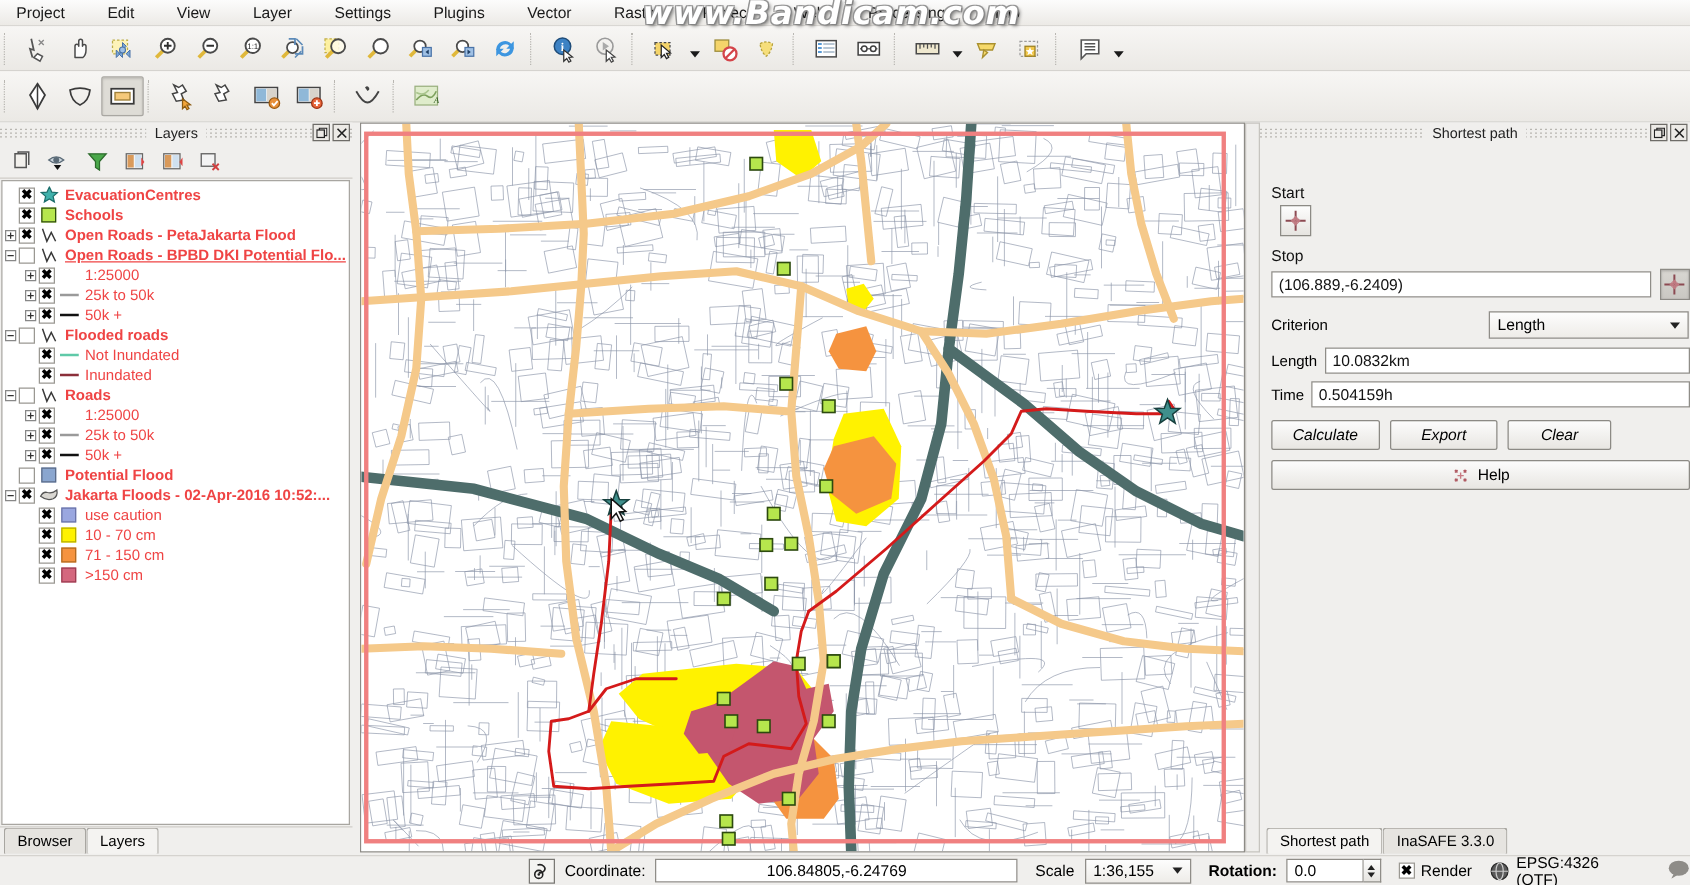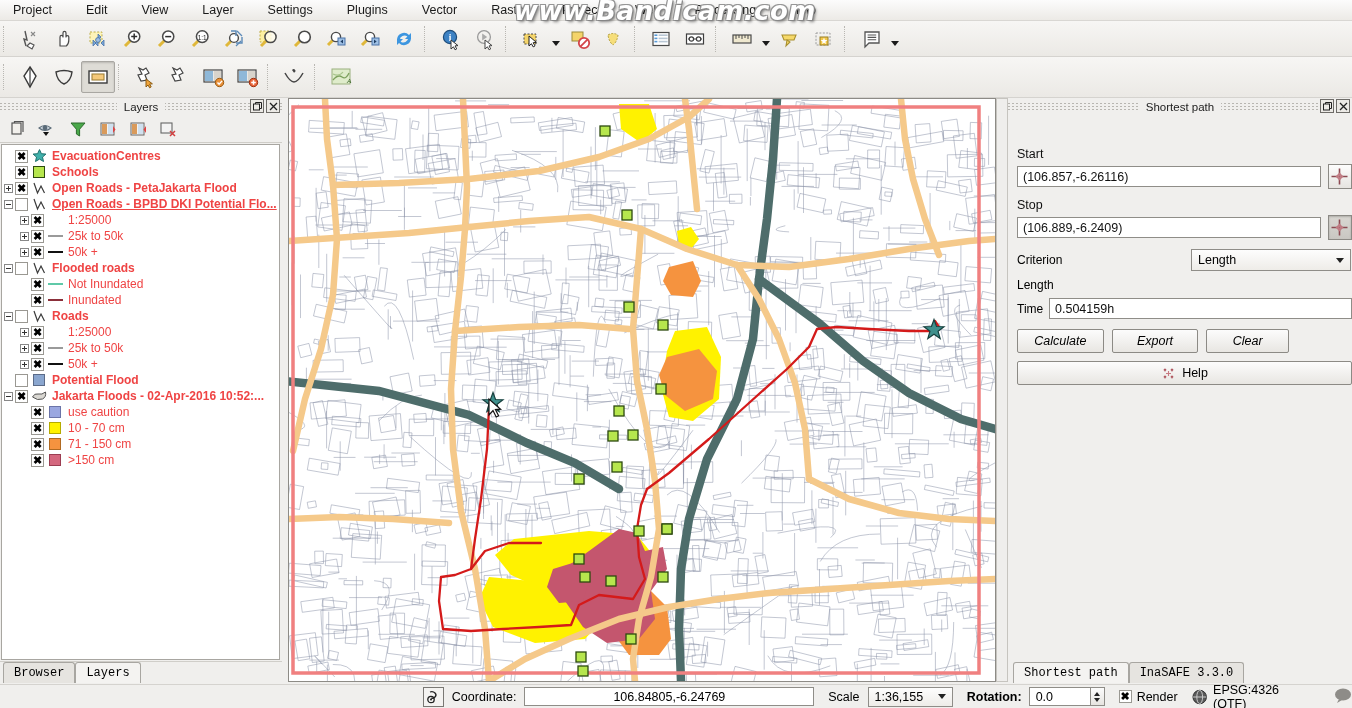--- a/index.html
+++ b/index.html
@@ -102,21 +102,21 @@
   .lname.plain { font-weight:normal; }
   .lname.u { text-decoration:underline; }
 
   #panel-tabs {
     position:absolute; left:0; top:661px; width:282px; height:22px;
     display:flex; align-items:flex-end; padding-left:3px;
     border-top:1px solid #d0cec9; background:#f0efed;
   }
   .ptab {
     padding:3px 10px 3px 10px; font-size:12px; border:1px solid #a8a6a1;
-    border-bottom:none; border-radius:3px 3px 0 0; background:#e6e4e0; cursor:default;font-family:Liberation Mono, monospace;
+    border-bottom:none; border-radius:3px 3px 0 0; background:#e6e4e0; cursor:default;
   }
   .ptab.active { background:#f4f3f1; }
 
   
   #map-wrap {
     position:absolute; left:288px; top:98px; width:708px; height:584px;
     border:1px solid #8d8b86; background:#ffffff; overflow:hidden;
   }
   #map-svg { display:block; }
   #map-vscroll {
@@ -824,21 +824,20 @@
           <svg width="9" height="9" viewBox="0 0 9 9">
               <path d="M1 1 L8 8 M8 1 L1 8" stroke="#222" stroke-width="1.3"></path>
             </svg>
         </div>
       </div>
     </div>
 
     <div id="rp-body">
       <div class="rp-label">Start</div>
       <div class="rp-row">
-        <div class="txtin" style="width:312px">(106.857,-6.26116)</div>
         <div class="crossbtn">
           <svg width="17" height="17" viewBox="0 0 17 17">
             <path d="M8.5 0.5 V16.5 M0.5 8.5 H16.5" stroke="#8c4a52" stroke-width="1.6"></path>
             <path d="M8.5 4.5 l2 2 -2 2 -2-2z" fill="#c07a82"></path>
             <path d="M4.5 8.5 l2-2 2 2 -2 2z" fill="#c07a82"></path>
             <path d="M12.5 8.5 l-2-2 -2 2 2 2z" fill="#c07a82"></path>
             <path d="M8.5 12.5 l-2-2 2-2 2 2z" fill="#c07a82"></path>
           </svg>
         </div>
       </div>
@@ -860,20 +859,21 @@
       <div class="rp-row" style="margin-bottom:7px;">
         <div style="width:174px">Criterion</div>
         <div class="combo" style="width:160px">
           <span>Length</span>
           <span class="arr"></span>
         </div>
       </div>
 
       <div class="rp-row" style="margin-bottom:6px;">
         <div style="width:43px">Length</div>
+        <div class="txtin" style="width:292px">10.0832km</div>
       </div>
 
       <div class="rp-row" style="margin-bottom:6px;">
         <div style="width:32px">Time</div>
         <div class="txtin" style="width:303px">0.504159h</div>
       </div>
 
       <div class="btnrow" style="width:272px;font-style:italic;">
         <div class="pbtn2" style="width:108px">Calculate</div>
         <div class="pbtn2" style="width:108px">Export</div>

